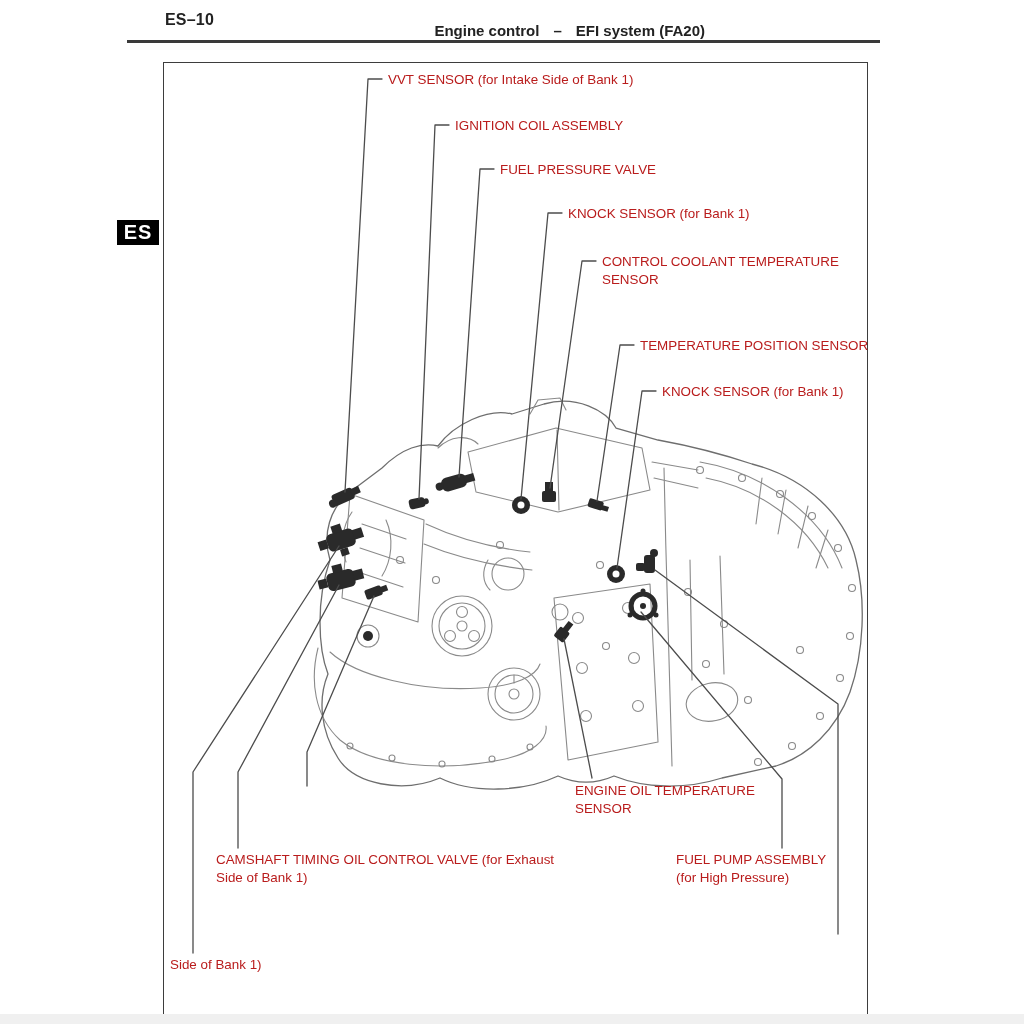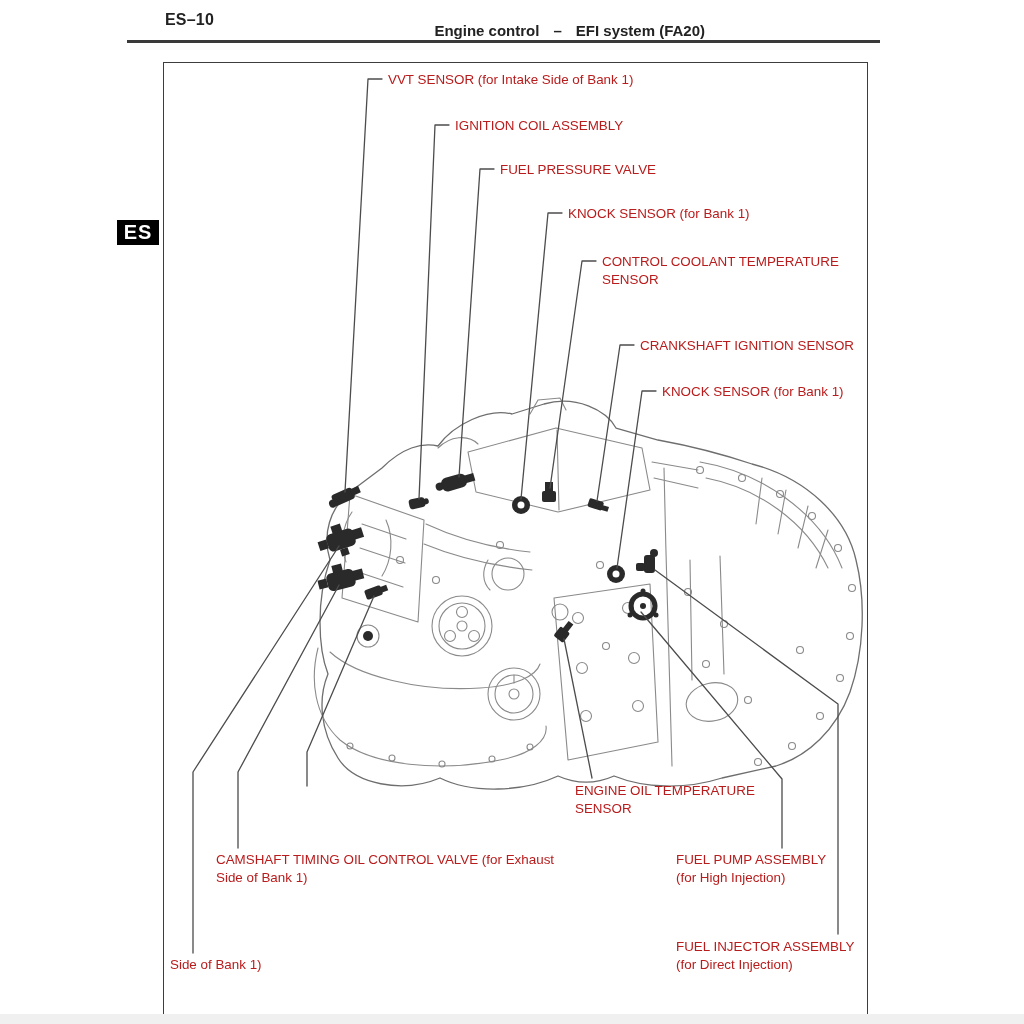--- a/index.html
+++ b/index.html
@@ -237,46 +237,42 @@
   <div class="callout" style="left:568px;top:205px">
     <span>KNOCK SENSOR (for Bank 1)</span>
     </div>
 
   <div class="callout" style="left:602px;top:253px">
     <span>CONTROL COOLANT TEMPERATURE</span>
     <span>SENSOR</span>
     </div>
 
   <div class="callout" style="left:640px;top:337px">
-    <span>CRANKSHAFT IGNITION SENSOR</span>
+    <span>TEMPERATURE POSITION SENSOR</span>
     </div>
 
   <div class="callout" style="left:662px;top:383px">
     <span>KNOCK SENSOR (for Bank 1)</span>
     </div>
 
 
   <div class="callout" style="left:575px;top:782px">
     <span>ENGINE OIL TEMPERATURE</span>
     <span>SENSOR</span>
     </div>
 
   <div class="callout" style="left:216px;top:851px">
     <span>CAMSHAFT TIMING OIL CONTROL VALVE (for Exhaust</span>
     <span>Side of Bank 1)</span>
     </div>
 
   <div class="callout" style="left:676px;top:851px">
     <span>FUEL PUMP ASSEMBLY</span>
-    <span>(for High Injection)</span>
+    <span>(for High Pressure)</span>
     </div>
 
   <div class="callout" style="left:170px;top:956px">
     <span>Side of Bank 1)</span>
     </div>
 
-  <div class="callout" style="left:676px;top:938px">
-    <span>FUEL INJECTOR ASSEMBLY</span>
-    <span>(for Direct Injection)</span>
-    </div>
 
   <div class="bottom-strip"></div>
 </div>
 
 </body></html>

